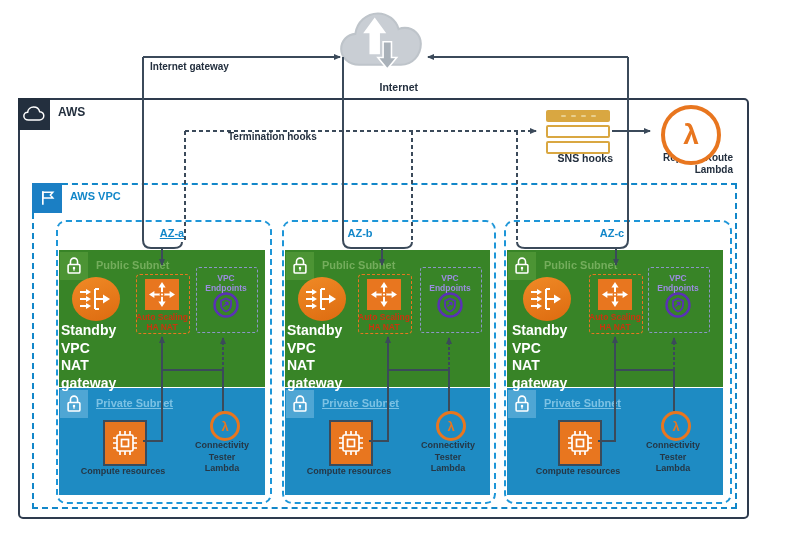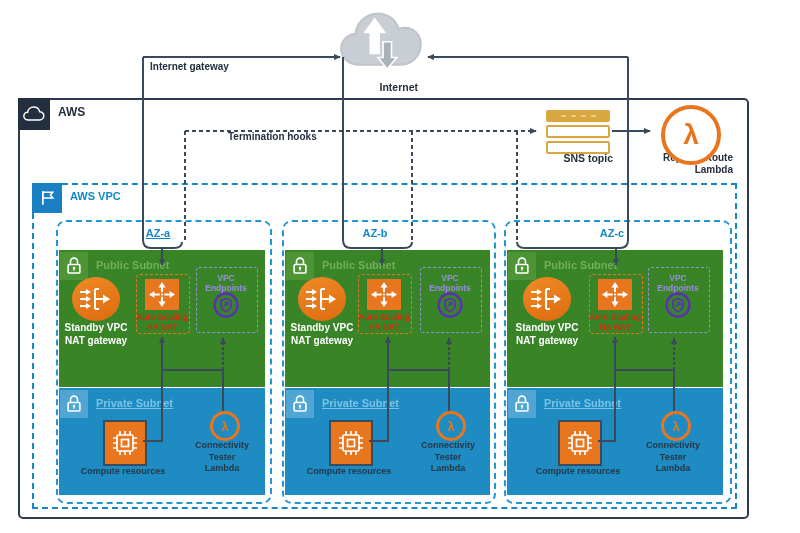--- a/index.html
+++ b/index.html
@@ -29,22 +29,22 @@
   .lockbox.green{background:#4C9434;}
   .lockbox.blue{background:#4FA6D4;}
   .sub-lbl{position:absolute;font-size:11px;font-weight:bold;z-index:5;}
   .sub-lbl.green{color:#74AD5C;}
   .sub-lbl.blue{color:#7CC2E4;text-decoration:underline;}
 
   
   .nat-icon{position:absolute;width:48px;height:44px;border-radius:50%;
             background:linear-gradient(160deg,#F08A26,#DD6B10);z-index:10;
             display:flex;align-items:center;justify-content:center;}
-  .icon-lbl-white{position:absolute;width:70px;text-align:center;color:#ffffff;
-                  font-weight:bold;font-size:10px;line-height:1.25;z-index:11;}
+  .icon-lbl-white{position:absolute;width:70px;color:#ffffff;
+                  font-weight:bold;font-size:14px;line-height:1.25;z-index:11;}
   .as-box{position:absolute;width:52px;height:58px;border:1.5px dashed #E8761F;
           border-radius:4px;z-index:9;}
   .as-icon{position:absolute;width:34px;height:31px;background:#E8761F;z-index:10;}
   .as-lbl{position:absolute;width:52px;text-align:center;color:#C9350E;
           font-weight:bold;font-size:8.5px;line-height:1.2;z-index:11;}
   .ep-box{position:absolute;width:60px;height:64px;border:1.5px dashed #8C96C8;
           border-radius:3px;z-index:9;}
   .ep-lbl{position:absolute;width:60px;text-align:center;color:#9B8CE0;
           font-weight:bold;font-size:8.5px;z-index:11;}
   .ep-icon{position:absolute;width:28px;height:28px;z-index:10;}
@@ -99,41 +99,41 @@
   <div class="sns">
     <div class="bar1">
         <span class="dot"></span>
         <span class="dot"></span>
         <span class="dot"></span>
         <span class="dot"></span>
       </div>
     <div class="bar"></div>
     <div class="bar"></div>
   </div>
-  <div class="lbl ctr" style="left:543px;top:152px;width:70px;font-size:10.5px;">SNS topic</div>
+  <div class="lbl ctr" style="left:543px;top:152px;width:70px;font-size:10.5px;">SNS hooks</div>
 
   <div class="rr-circle">
     <span>λ</span>
   </div>
   <div class="lbl ctr" style="left:643px;top:152px;width:90px;font-size:10px;">
     <div>Replace-Route</div>
     <div>Lambda</div>
   </div>
 
   <div class="vpc-box"></div>
   <div class="vpc-flag">
     <svg width="20" height="20" viewBox="0 0 24 24">
       <line x1="7" y1="4" x2="7" y2="20" stroke="#ffffff" stroke-width="2"></line>
       <path d="M7,5 H19 L16,8.5 L19,12 H7 Z" fill="none" stroke="#ffffff" stroke-width="1.8"></path>
     </svg>
   </div>
   <div class="lbl" style="left:70px;top:190px;font-size:11px;color:#1287C9;">AWS VPC</div>
 
   <div class="az-box" style="left:56px;width:212px;"></div>
-  <div class="az-lbl" style="left:128px;text-decoration:underline;">AZ-a</div>
+  <div class="az-lbl" style="left:142px;text-decoration:underline;">AZ-a</div>
 
   <div class="subnet public" style="left:59px;width:206px;"></div>
   <div class="lockbox green" style="left:60px;top:252px;">
     <svg width="22" height="22" viewBox="0 0 28 28">
         <path d="M9.5,12 V8.5 a4.5,4.5 0 0 1 9,0 V12" fill="none" stroke="#fff" stroke-width="2"></path>
         <rect x="6.5" y="12" width="15" height="11" rx="1.5" fill="none" stroke="#fff" stroke-width="2"></rect>
         <circle cx="14" cy="16.5" r="1.6" fill="#fff"></circle>
         <line x1="14" y1="16.5" x2="14" y2="20" stroke="#fff" stroke-width="1.6"></line>
       </svg>
   </div>
@@ -210,21 +210,21 @@
   <div class="lam-circle" style="left:210px;top:411px;">
     <span>λ</span>
   </div>
   <div class="dark-lbl" style="left:182px;top:440px;width:80px;">
     <div>Connectivity</div>
       <div>Tester</div>
       <div>Lambda</div>
   </div>
 
   <div class="az-box" style="left:282px;width:210px;"></div>
-  <div class="az-lbl" style="left:345px;">AZ-b</div>
+  <div class="az-lbl" style="left:330px;">AZ-b</div>
 
   <div class="subnet public" style="left:285px;width:205px;"></div>
   <div class="lockbox green" style="left:286px;top:252px;">
     <svg width="22" height="22" viewBox="0 0 28 28">
         <path d="M9.5,12 V8.5 a4.5,4.5 0 0 1 9,0 V12" fill="none" stroke="#fff" stroke-width="2"></path>
         <rect x="6.5" y="12" width="15" height="11" rx="1.5" fill="none" stroke="#fff" stroke-width="2"></rect>
         <circle cx="14" cy="16.5" r="1.6" fill="#fff"></circle>
         <line x1="14" y1="16.5" x2="14" y2="20" stroke="#fff" stroke-width="1.6"></line>
       </svg>
   </div>

